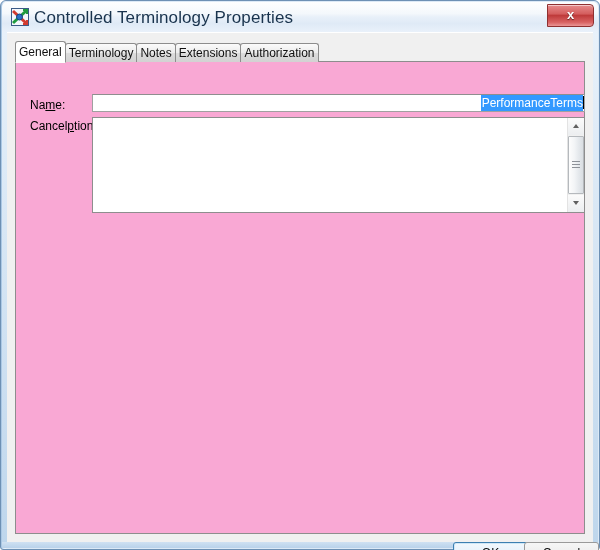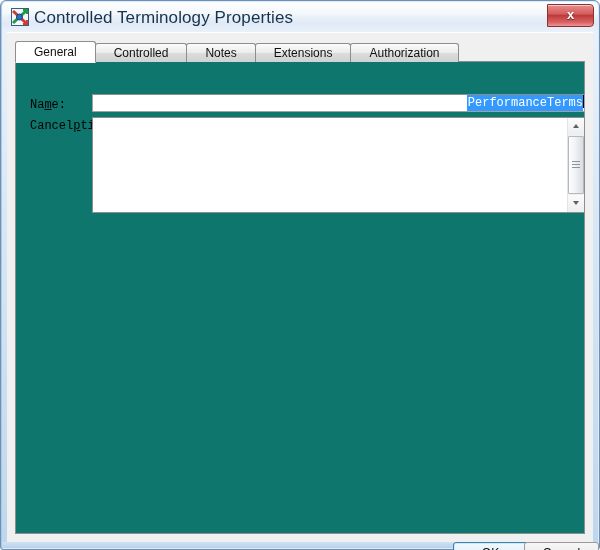--- a/index.html
+++ b/index.html
@@ -93,21 +93,21 @@
     position: absolute;
     left: 8px; top: 8px;
     height: 21px;
     display: flex;
     align-items: flex-end;
     z-index: 3;
   }
   .tab {
     height: 19px;
     margin-right: -1px;
-    padding: 0 18px;
+    padding: 0 3px;
     box-sizing: border-box;
     font-size: 12px;
     color: #101010;
     line-height: 19px;
     border: 1px solid #8d8d8d;
     border-bottom: none;
     border-radius: 3px 3px 0 0;
     background: linear-gradient(to bottom, #fbfbfb 0%, #ececec 48%, #dcdcdc 52%, #d2d2d2 100%);
     cursor: pointer;
     white-space: nowrap;
@@ -121,24 +121,23 @@
     position: relative;
     z-index: 4;
     margin-bottom: -1px;
   }
 
   
   #tabpage {
     position: absolute;
     left: 8px; top: 28px; right: 8px;
     height: 473px;
-    background: #0f766e;
+    background: #f9a8d4;
     border: 1px solid #8d8d8d;
     box-sizing: border-box;
-    font-family: Liberation Mono, monospace;
   }
 
   
   #lbl-name {
     position: absolute;
     left: 14px; top: 36px;
     font-size: 12px; color: #000;
   }
   #lbl-desc {
     position: absolute;
@@ -287,21 +286,21 @@
 
     <div id="close-button">
       <span id="close-glyph">x</span>
     </div>
   </div>
 
   <div id="client">
 
     <div id="tabstrip">
       <div class="tab selected">General</div>
-      <div class="tab">Controlled</div>
+      <div class="tab">Terminology</div>
       <div class="tab">Notes</div>
       <div class="tab">Extensions</div>
       <div class="tab">Authorization</div>
     </div>
 
     <div id="tabpage">
 
       <div id="lbl-name"><span>Na</span><span class="mn">m</span><span>e:</span></div>
 
       <div id="name-input"><span id="name-value">PerformanceTerms</span><span id="name-caret"></span></div>

